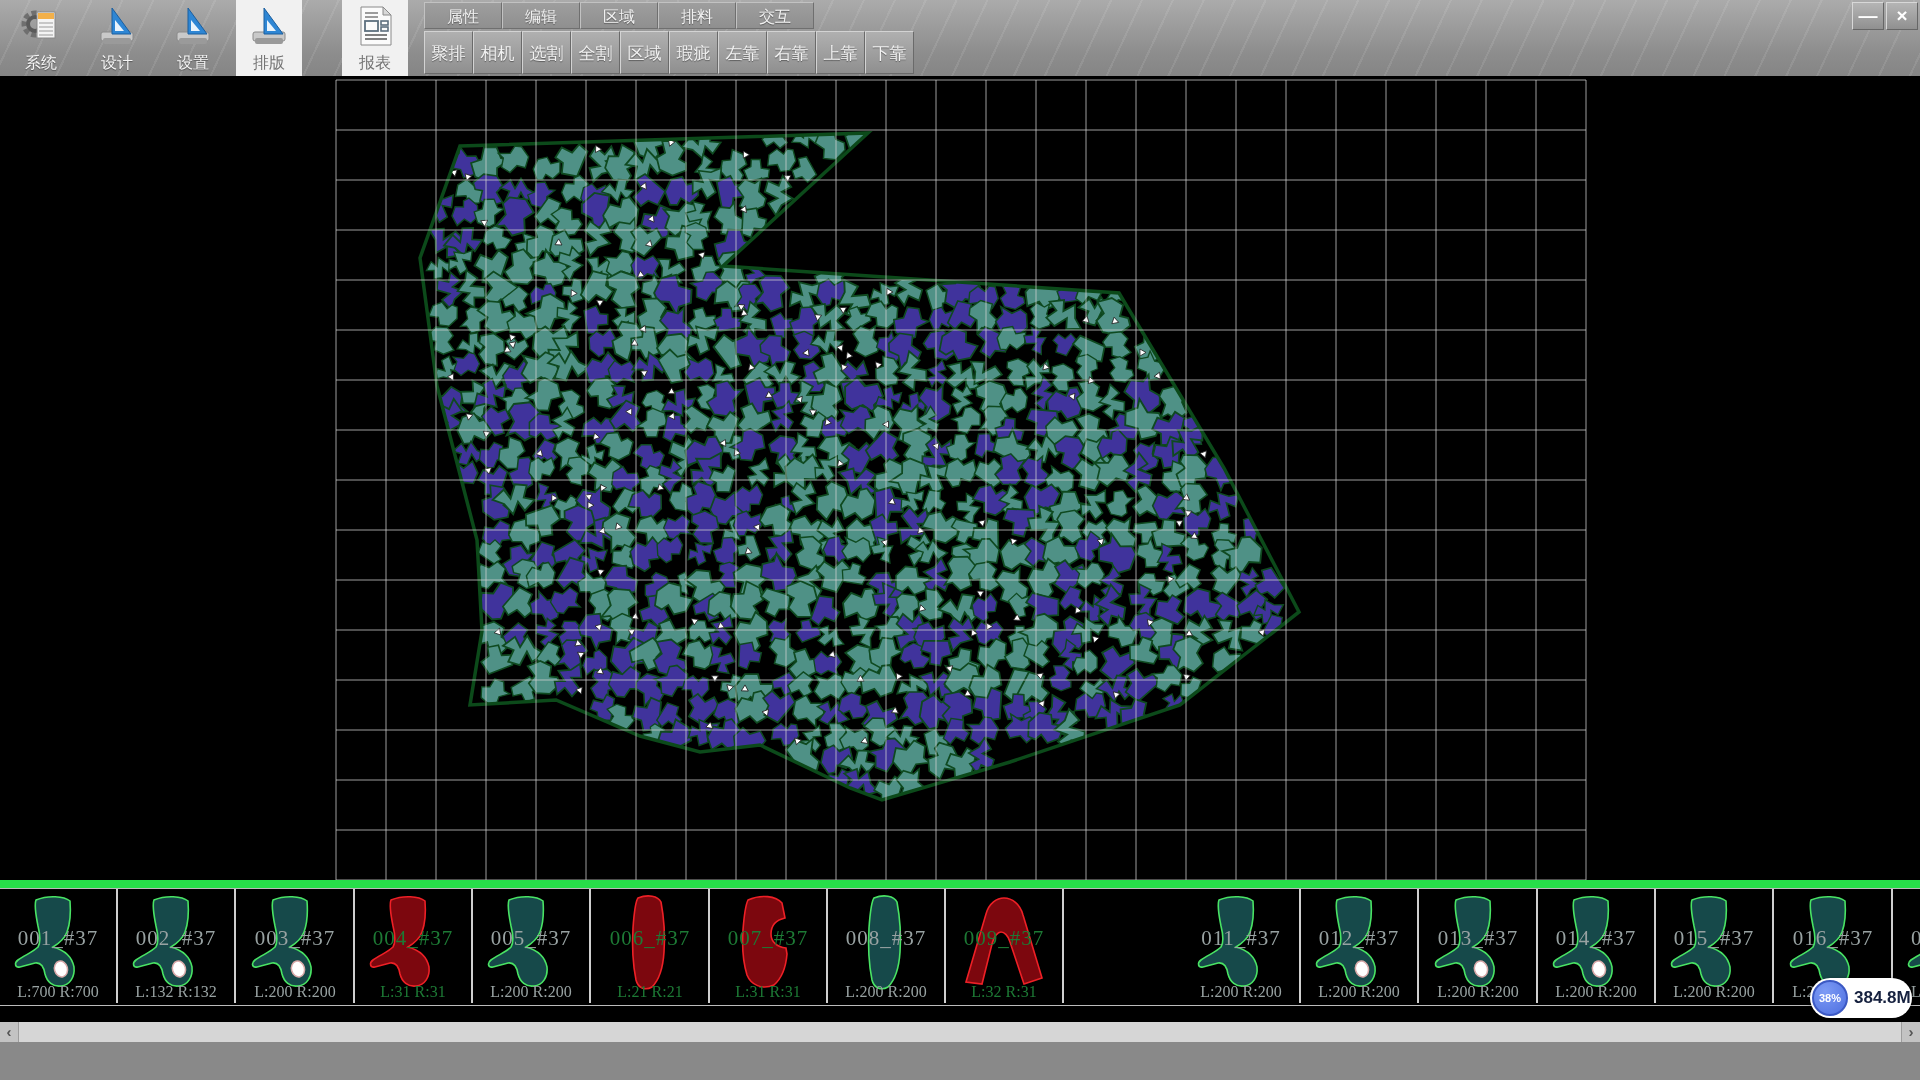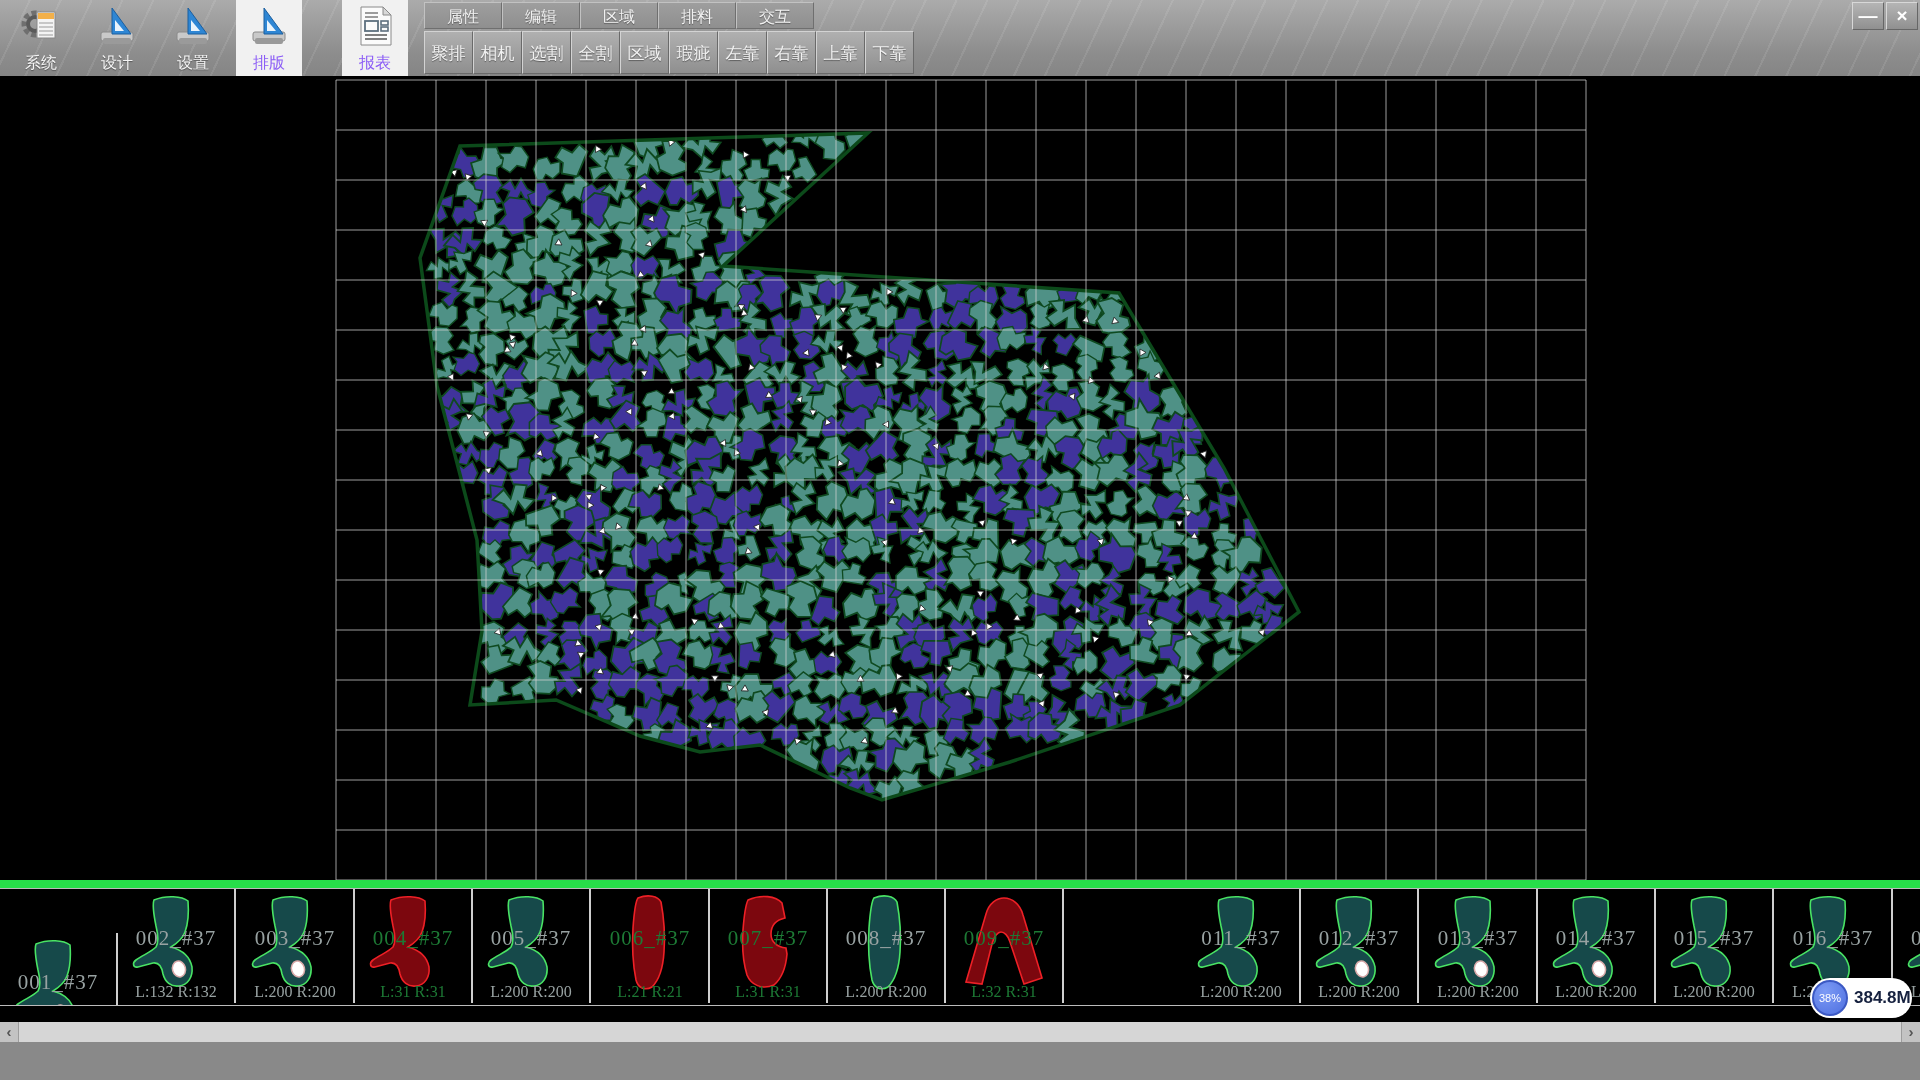--- a/index.html
+++ b/index.html
@@ -10,21 +10,21 @@
   .titlebar{position:absolute;left:0;top:0;width:1920px;height:76px;
     background:linear-gradient(#ababab,#8d8d8d 70%,#858585);
     border-bottom:1px solid #4a4a4a;}
   .titlebar .hatch{position:absolute;inset:0;pointer-events:none;
     background:repeating-linear-gradient(115deg,transparent 0 26px,rgba(255,255,255,.09) 26px 28px);}
   .bigbtn{position:absolute;top:0;height:96px;width:66px;text-align:center;}
   .bigbtn.light{background:#f1f1f1;}
   .bigbtn .ico{margin-top:4px;display:inline-block;width:44px;height:44px;}
   .bigbtn .lbl{display:block;margin-top:1px;font-size:16px;color:#f5f5f5;
     text-shadow:0 1px 1px rgba(0,0,0,.4);}
-  .bigbtn.light .lbl{color:#8b5cf6;text-shadow:none;}
+  .bigbtn.light .lbl{color:#737373;text-shadow:none;}
   .menurow{position:absolute;left:424px;top:2px;height:27px;display:flex;}
   .menubtn{width:78px;height:27px;line-height:27px;text-align:center;font-size:16px;
     color:#f2f2f2;text-shadow:0 1px 1px rgba(0,0,0,.4);
     background:linear-gradient(#9e9e9e,#8f8f8f);
     border:1px solid;border-color:#c2c2c2 #6f6f6f #6f6f6f #c2c2c2;box-sizing:border-box;}
   .toolrow{position:absolute;left:424px;top:31px;height:43px;display:flex;}
   .toolbtn{width:49px;height:43px;line-height:43px;text-align:center;font-size:17px;
     color:#f2f2f2;text-shadow:0 1px 1px rgba(0,0,0,.4);
     background:linear-gradient(#b0b0b0,#8f8f8f);
     border:1px solid;border-color:#d3d3d3 #6a6a6a #6a6a6a #d3d3d3;box-sizing:border-box;}
@@ -49,21 +49,21 @@
   .tile .lr{position:absolute;bottom:2px;left:0;width:100%;text-align:center;
     font-family:"Liberation Serif",serif;font-size:16px;}
   .tile.partial .nm,.tile.partial .lr{text-align:left;padding-left:18px;}
 
   
   .pill{position:absolute;right:8px;top:978px;width:102px;height:40px;background:#fff;
     border-radius:20px;box-shadow:0 1px 4px rgba(0,0,0,.45);z-index:5;}
   .pill .circ{position:absolute;left:2px;top:2px;width:36px;height:36px;border-radius:50%;
     background:radial-gradient(circle at 35% 30%,#7d9bf5,#4e6fe0);
     border:2px solid #3c59c4;box-sizing:border-box;
-    color:#fff;font-size:11px;line-height:32px;text-align:center;}
+    color:#fff;font-size:11px;line-height:32px;text-align:center;font-weight:bold;}
   .pill .mem{position:absolute;left:44px;top:0;height:40px;line-height:40px;
     color:#16213f;font-size:17px;font-weight:bold;}
 
   
   .hscroll{position:absolute;left:0;top:1022px;width:1920px;height:20px;background:#d6d6d6;}
   .hs-btn{position:absolute;top:0;width:18px;height:20px;background:#c3c3c3;
     color:#555;font-weight:bold;font-size:15px;line-height:19px;text-align:center;}
   .hs-left{left:0;border-right:1px solid #9d9d9d;}
   .hs-right{right:0;border-left:1px solid #9d9d9d;}
   .bottomfill{position:absolute;left:0;top:1042px;width:1920px;height:38px;background:#898989;}
@@ -857,21 +857,21 @@
         <path d="M0,-3.5 L3.5,2.5 -3.5,2.5 Z" transform="translate(671.5,66.4) rotate(81)" fill="#ffffff" stroke="#222" stroke-width="0.8"></path>
       </g>
       <polygon points="460,70 868,57 723,190 1119,217 1224,392 1299,536 1180,629 1010,686 882,724 850,712 760,669 700,676 640,660 556,624 470,629 482,555 477,464 437,310 420,182" fill="none" stroke="#0c4a1a" stroke-width="3.5"></polygon>
       <path d="M336,4 V804 M386,4 V804 M436,4 V804 M486,4 V804 M536,4 V804 M586,4 V804 M636,4 V804 M686,4 V804 M736,4 V804 M786,4 V804 M836,4 V804 M886,4 V804 M936,4 V804 M986,4 V804 M1036,4 V804 M1086,4 V804 M1136,4 V804 M1186,4 V804 M1236,4 V804 M1286,4 V804 M1336,4 V804 M1386,4 V804 M1436,4 V804 M1486,4 V804 M1536,4 V804 M1586,4 V804 M336,4 H1586 M336,54 H1586 M336,104 H1586 M336,154 H1586 M336,204 H1586 M336,254 H1586 M336,304 H1586 M336,354 H1586 M336,404 H1586 M336,454 H1586 M336,504 H1586 M336,554 H1586 M336,604 H1586 M336,654 H1586 M336,704 H1586 M336,754 H1586 M336,804 H1586 " stroke="#d2d2d2" stroke-width="1" opacity="0.75" fill="none"></path>
     </svg>
 </div>
 
 <div class="greenline" style="background: rgb(39, 222, 73);"></div>
 
 <div class="strip" id="strip">
-    <div class="tile" style="left: 0px; margin-top: 44px;">
+    <div class="tile" style="left: 0px;">
       <svg width="104" height="108" viewBox="0 0 104 108">
    <path d="M30,10 C42,5 58,6 64,11 C65,24 64,34 61,42 C58,50 52,54 47,57 C58,60 66,67 68,77 C69,87 64,95 55,96 C47,97 41,92 39,84 C38,78 36,72 29,73 L14,77 C9,78 8,73 12,70 C19,65 27,62 32,57 C35,52 34,44 32,36 C30,26 28,15 30,10 Z" fill="#16494a" stroke="#49e364" stroke-width="1.6"></path>
         <ellipse cx="55" cy="79" rx="6.5" ry="8" transform="rotate(-15 55 79)" fill="#ffffff" stroke="#d8a8a8" stroke-width="1.5"></ellipse>
       </svg>
   <div class="nm" style="color:#98a2a2">001_#37</div>
   <div class="lr" style="color:#98a2a2">L:700 R:700</div>
     </div>
     <div class="tile" style="left: 118px;">
       <svg width="104" height="108" viewBox="0 0 104 108">
    <path d="M30,10 C42,5 58,6 64,11 C65,24 64,34 61,42 C58,50 52,54 47,57 C58,60 66,67 68,77 C69,87 64,95 55,96 C47,97 41,92 39,84 C38,78 36,72 29,73 L14,77 C9,78 8,73 12,70 C19,65 27,62 32,57 C35,52 34,44 32,36 C30,26 28,15 30,10 Z" fill="#16494a" stroke="#49e364" stroke-width="1.6"></path>

